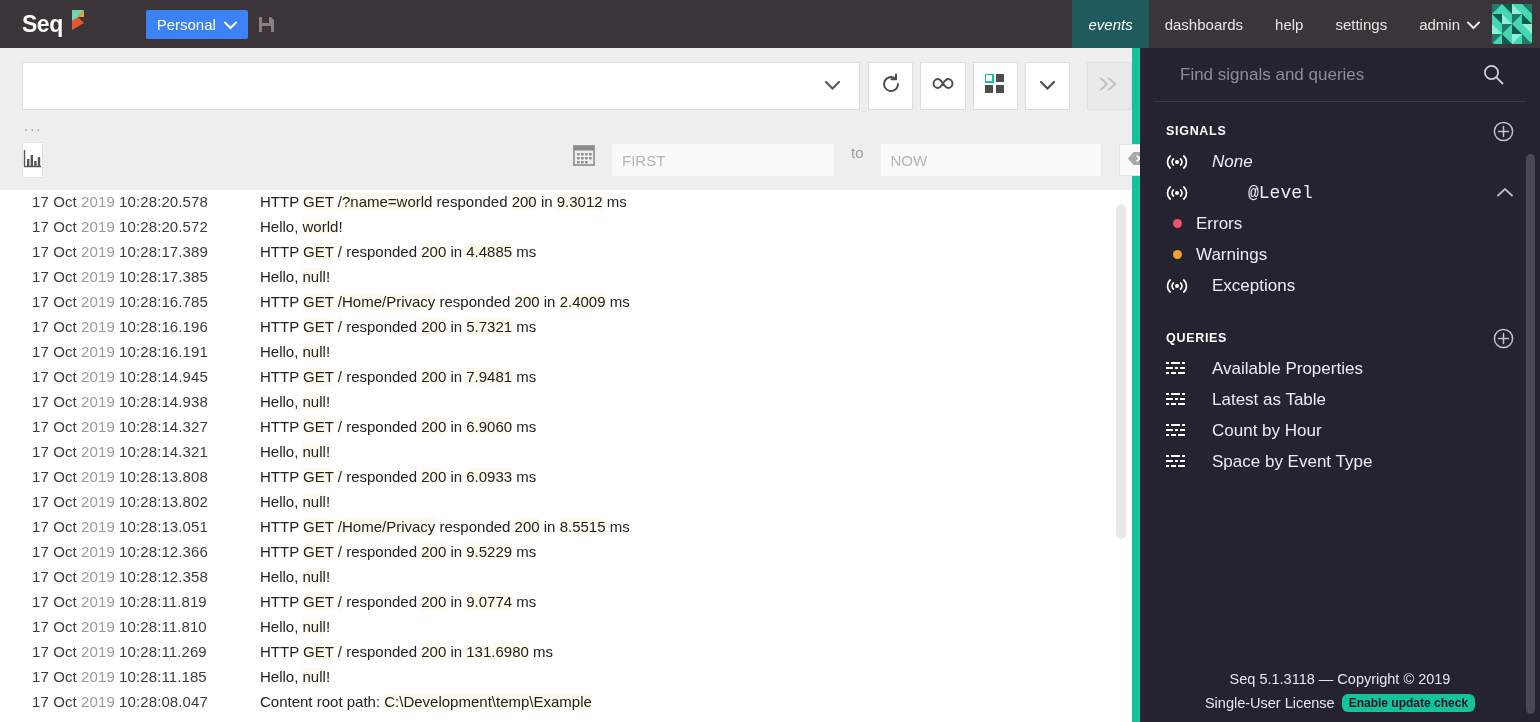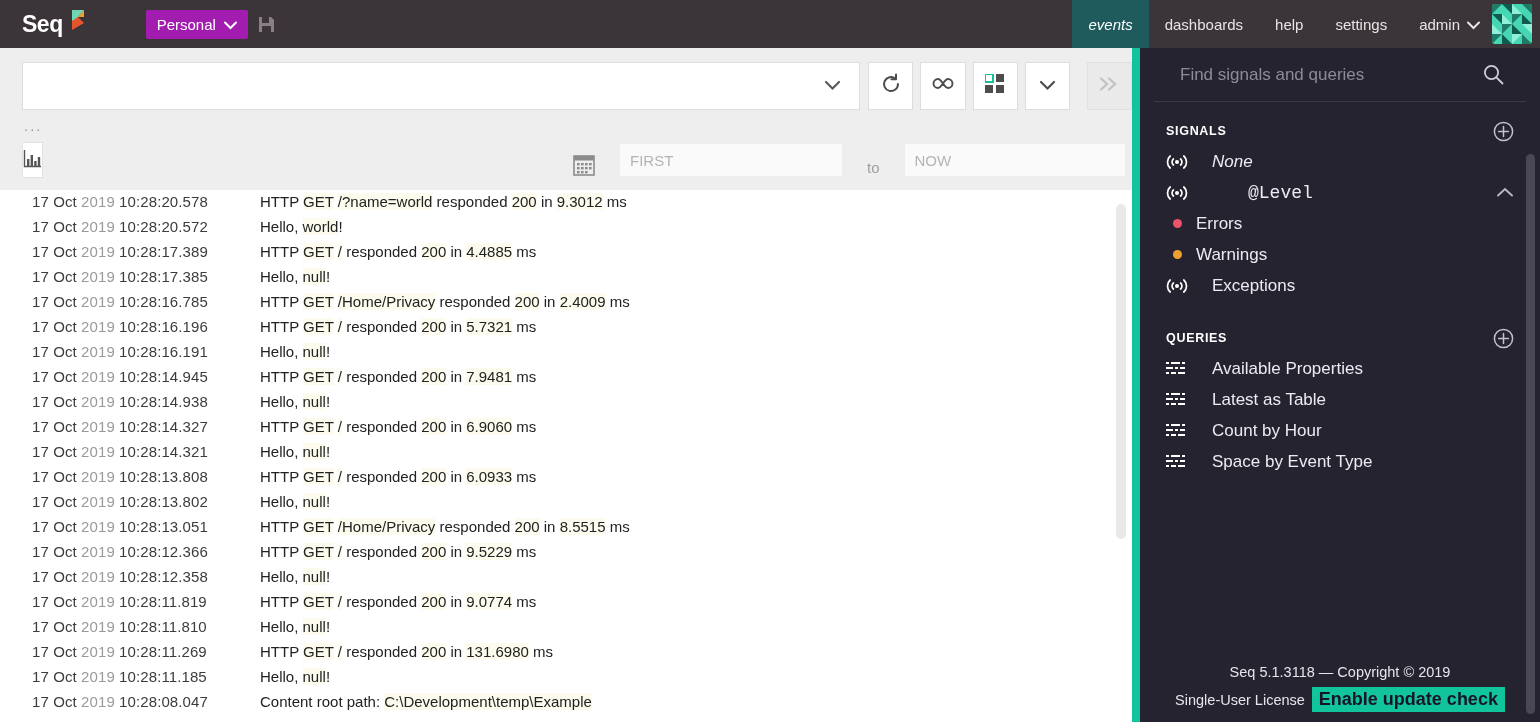--- a/index.html
+++ b/index.html
@@ -17,21 +17,21 @@
     flex: 0 0 48px; position: relative; z-index: 10;
   }
   .brand { display: flex; align-items: center; padding-left: 22px; }
   .brand-text {
     color: #ffffff; font-size: 23px; font-weight: bold; letter-spacing: -0.5px;
     line-height: 1;
   }
   .brand-mark { margin-left: 7px; margin-top: -4px; }
   .nav-left-group { display: flex; align-items: center; margin-left: 60px; gap: 10px; }
   .personal-btn {
-    background: #a21caf; color: #ffffff; font-size: 15px;
+    background: #3b82f6; color: #ffffff; font-size: 15px;
     padding: 6px 11px; display: flex; align-items: center; gap: 8px;
     border-radius: 2px; cursor: pointer;
   }
   .save-icon { color: #8a8084; display: flex; align-items: center; cursor: pointer; }
   .nav-spacer { flex: 1; }
   .nav-right { display: flex; align-items: stretch; }
   .nav-item {
     display: flex; align-items: center; padding: 0 16px; color: #e8e4e6;
     font-size: 15px; cursor: pointer; text-decoration: none;
   }
@@ -62,21 +62,21 @@
   }
   .tb-btn + .tb-btn { margin-left: -1px; }
   .tb-btn.spaced { margin-left: 9px; background: #eaeaea; border-color: #e0e0e0; color: #c2c2c2; cursor: default; }
   .ellipsis { color: #9a9a9a; font-size: 15px; letter-spacing: 2px; padding: 8px 0 0 24px; line-height: 1; }
 
   .range-row { display: flex; align-items: center; padding: 12px 0 0 22px; height: 42px; }
   .chart-toggle {
     width: 36px; height: 36px; background: #ffffff; border: 1px solid #e2e2e2;
     display: flex; align-items: center; justify-content: center; cursor: pointer;
   }
-  .range-right { display: flex; align-items: flex-end; margin-left: 530px; gap: 16px; }
+  .range-right { display: flex; align-items: flex-start; margin-left: 530px; gap: 8px; }
   .cal-icon { margin-right: 9px; display: flex; align-items: center; cursor: pointer; }
   .date-input {
     background: #fafafa; border: none; height: 32px; font-size: 15px;
     color: #b4b4b4; padding: 0 10px; font-family: "Liberation Sans", sans-serif;
   }
   .date-input::placeholder { color: #b4b4b4; }
   .date-input.first { width: 222px; }
   .date-input.now { width: 220px; }
   .to-label { color: #9e9e9e; font-size: 15px; padding: 0 9px; }
   .clear-btn {
@@ -151,22 +151,22 @@
 
   .queries-gap { height: 22px; }
 
   .side-footer {
     padding-bottom: 10px; text-align: center; flex: 0 0 auto;
   }
   .copyright { color: #e6e4ec; font-size: 14.5px; padding-bottom: 7px; }
   .license-row { display: flex; align-items: center; justify-content: center; gap: 7px; }
   .license-text { color: #e6e4ec; font-size: 14.5px; }
   .update-badge {
-    background: #12c49c; color: #16142a; font-size: 18px; font-weight: bold;
-    padding: 2px 7px; border-radius: 0; cursor: pointer;
+    background: #12c49c; color: #16142a; font-size: 12px; font-weight: bold;
+    padding: 2px 7px; border-radius: 6px; cursor: pointer;
   }
   .side-scrollbar {
     position: absolute; right: 5px; top: 106px; width: 9px; height: 560px;
     background: #4a4856; border-radius: 5px;
   }
 </style>
 </head>
 <body>
 
 <div class="app">

